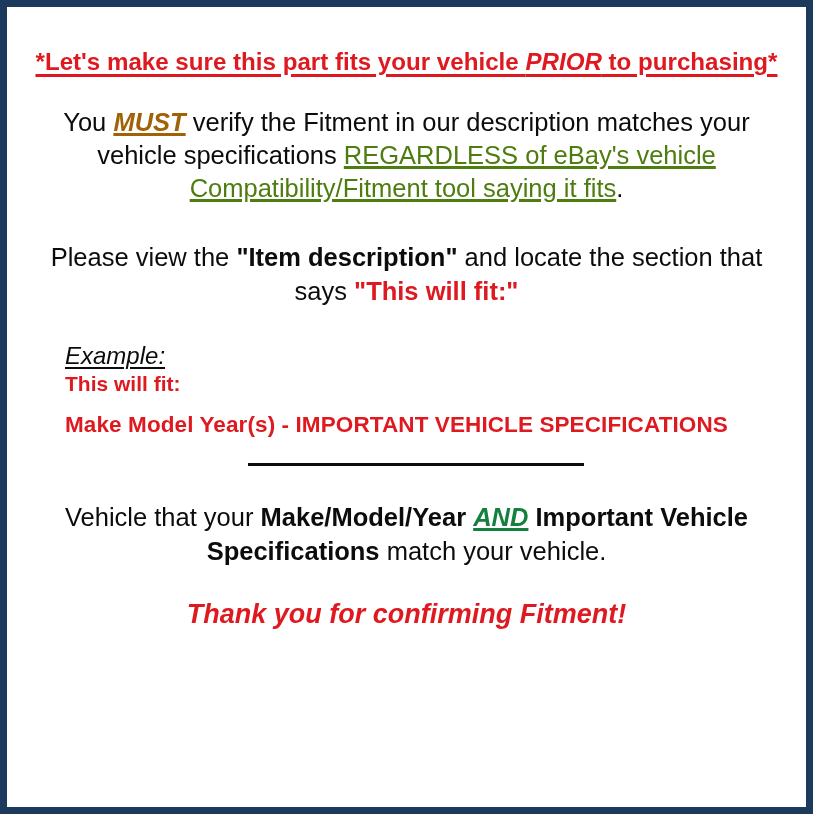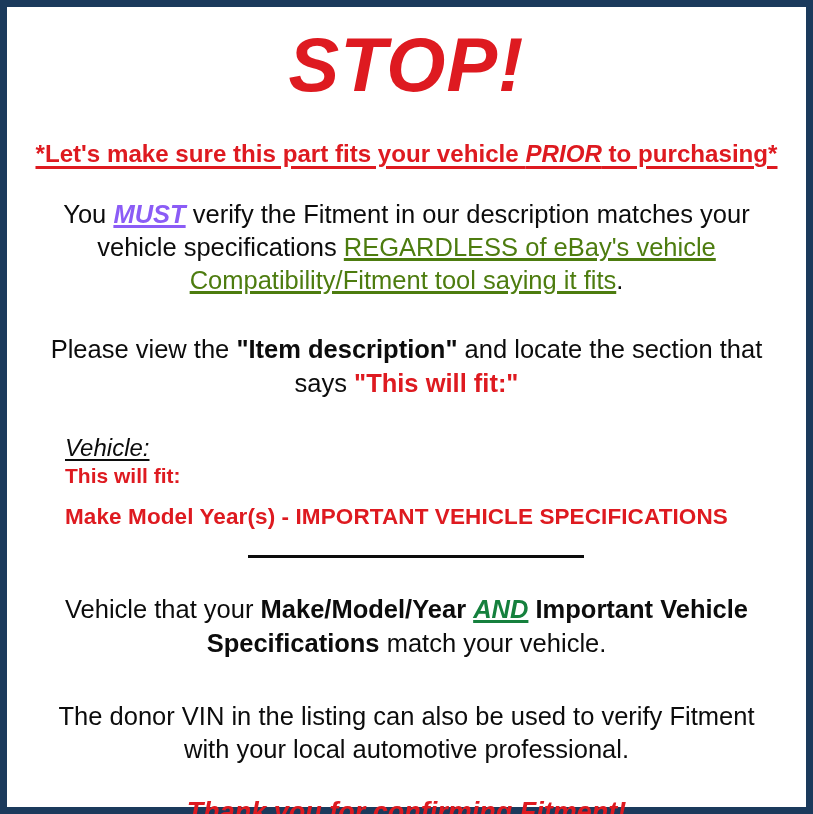--- a/index.html
+++ b/index.html
@@ -72,21 +72,21 @@
     line-height: 1.30;
     margin: 0;
     padding: 0 14px;
   }
   .para.p1 { margin-top: 30px; }
   .para.p2 { margin-top: 36px; }
   .para.p4 { margin-top: 26px; }
   .para.p5 { margin-top: 40px; }
 
   .para .em-must {
-    color: #8b5cf6;
+    color: #a16207;
     font-weight: bold;
     font-style: italic;
     text-decoration: underline;
     text-decoration-thickness: 2.5px;
     text-underline-offset: 2px;
   }
   .para .em-regardless {
     color: #4d7c0f;
     font-weight: normal;
     text-decoration: underline;
@@ -162,42 +162,40 @@
     line-height: 1.2;
     margin-top: 30px;
   }
 </style>
 </head>
 <body>
 
 <div id="notice-card">
   <div class="inner">
 
-    <div class="stop-headline">STOP!</div>
 
     <div class="tagline">
       <span class="u-all"><span>*Let's make sure this part fits your vehicle </span><span class="i">PRIOR</span><span> to purchasing*</span></span>
     </div>
 
     <p class="para p1"><span>You </span><span class="em-must">MUST</span><span> verify the Fitment in our description matches your vehicle specifications </span><span class="em-regardless">REGARDLESS of eBay's vehicle Compatibility/Fitment tool saying it fits</span><span>.</span></p>
 
     <p class="para p2"><span>Please view the </span><span class="bold-black">"Item description"</span><span> and locate the section that says </span><span class="bold-red">"This will fit:"</span></p>
 
     <div class="example-block">
       <div>
-        <span class="example-label">Vehicle:</span>
+        <span class="example-label">Example:</span>
       </div>
       <div class="example-fit">This will fit:</div>
       <div class="example-spec">Make Model Year(s) - IMPORTANT VEHICLE SPECIFICATIONS</div>
     </div>
 
     <div class="divider-wrap">
       <div class="divider"></div>
     </div>
 
     <p class="para p4"><span>Vehicle that your </span><span class="bold-black">Make/Model/Year</span><span> </span><span class="em-and">AND</span><span> </span><span class="bold-black">Important Vehicle Specifications</span><span> match your vehicle.</span></p>
 
-    <p class="para p5">The donor VIN in the listing can also be used to verify Fitment with your local automotive professional.</p>
 
     <div class="closing">Thank you for confirming Fitment!</div>
 
   </div>
 </div>
 
 </body></html>

